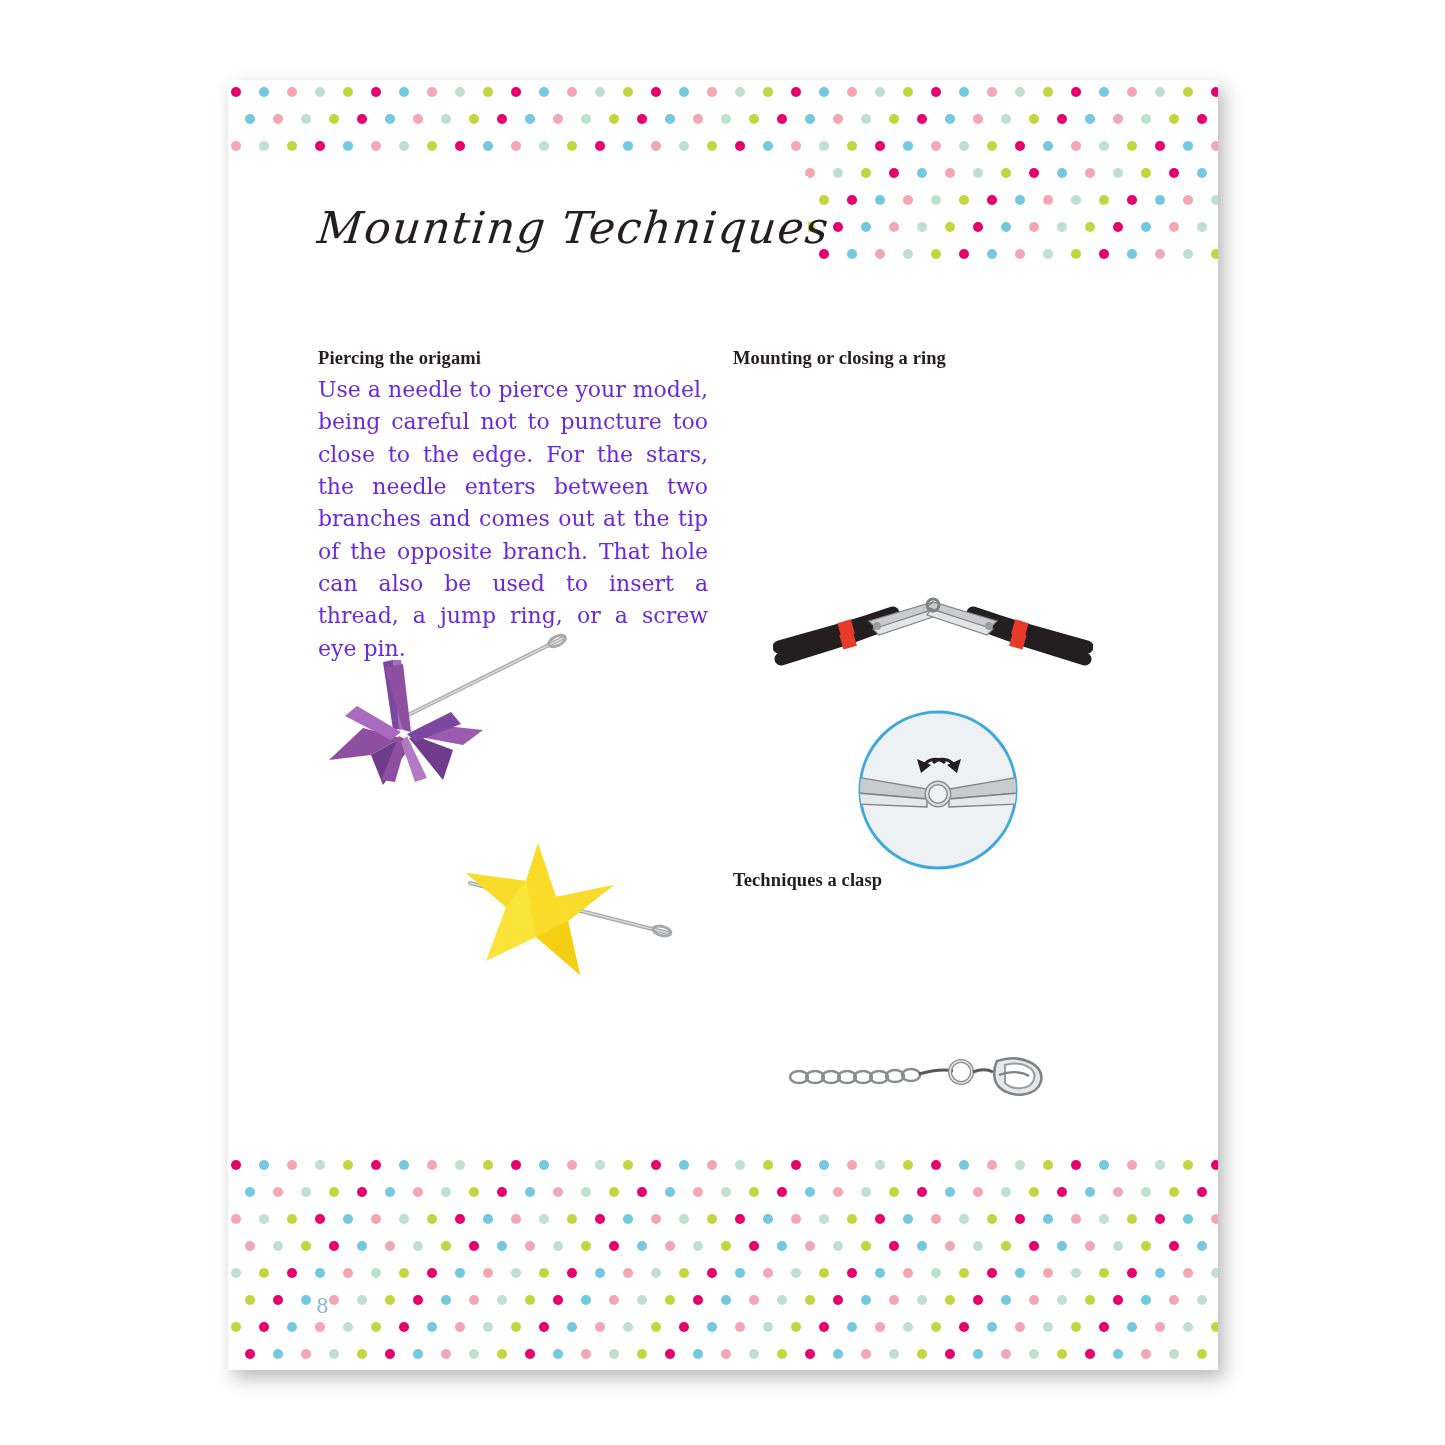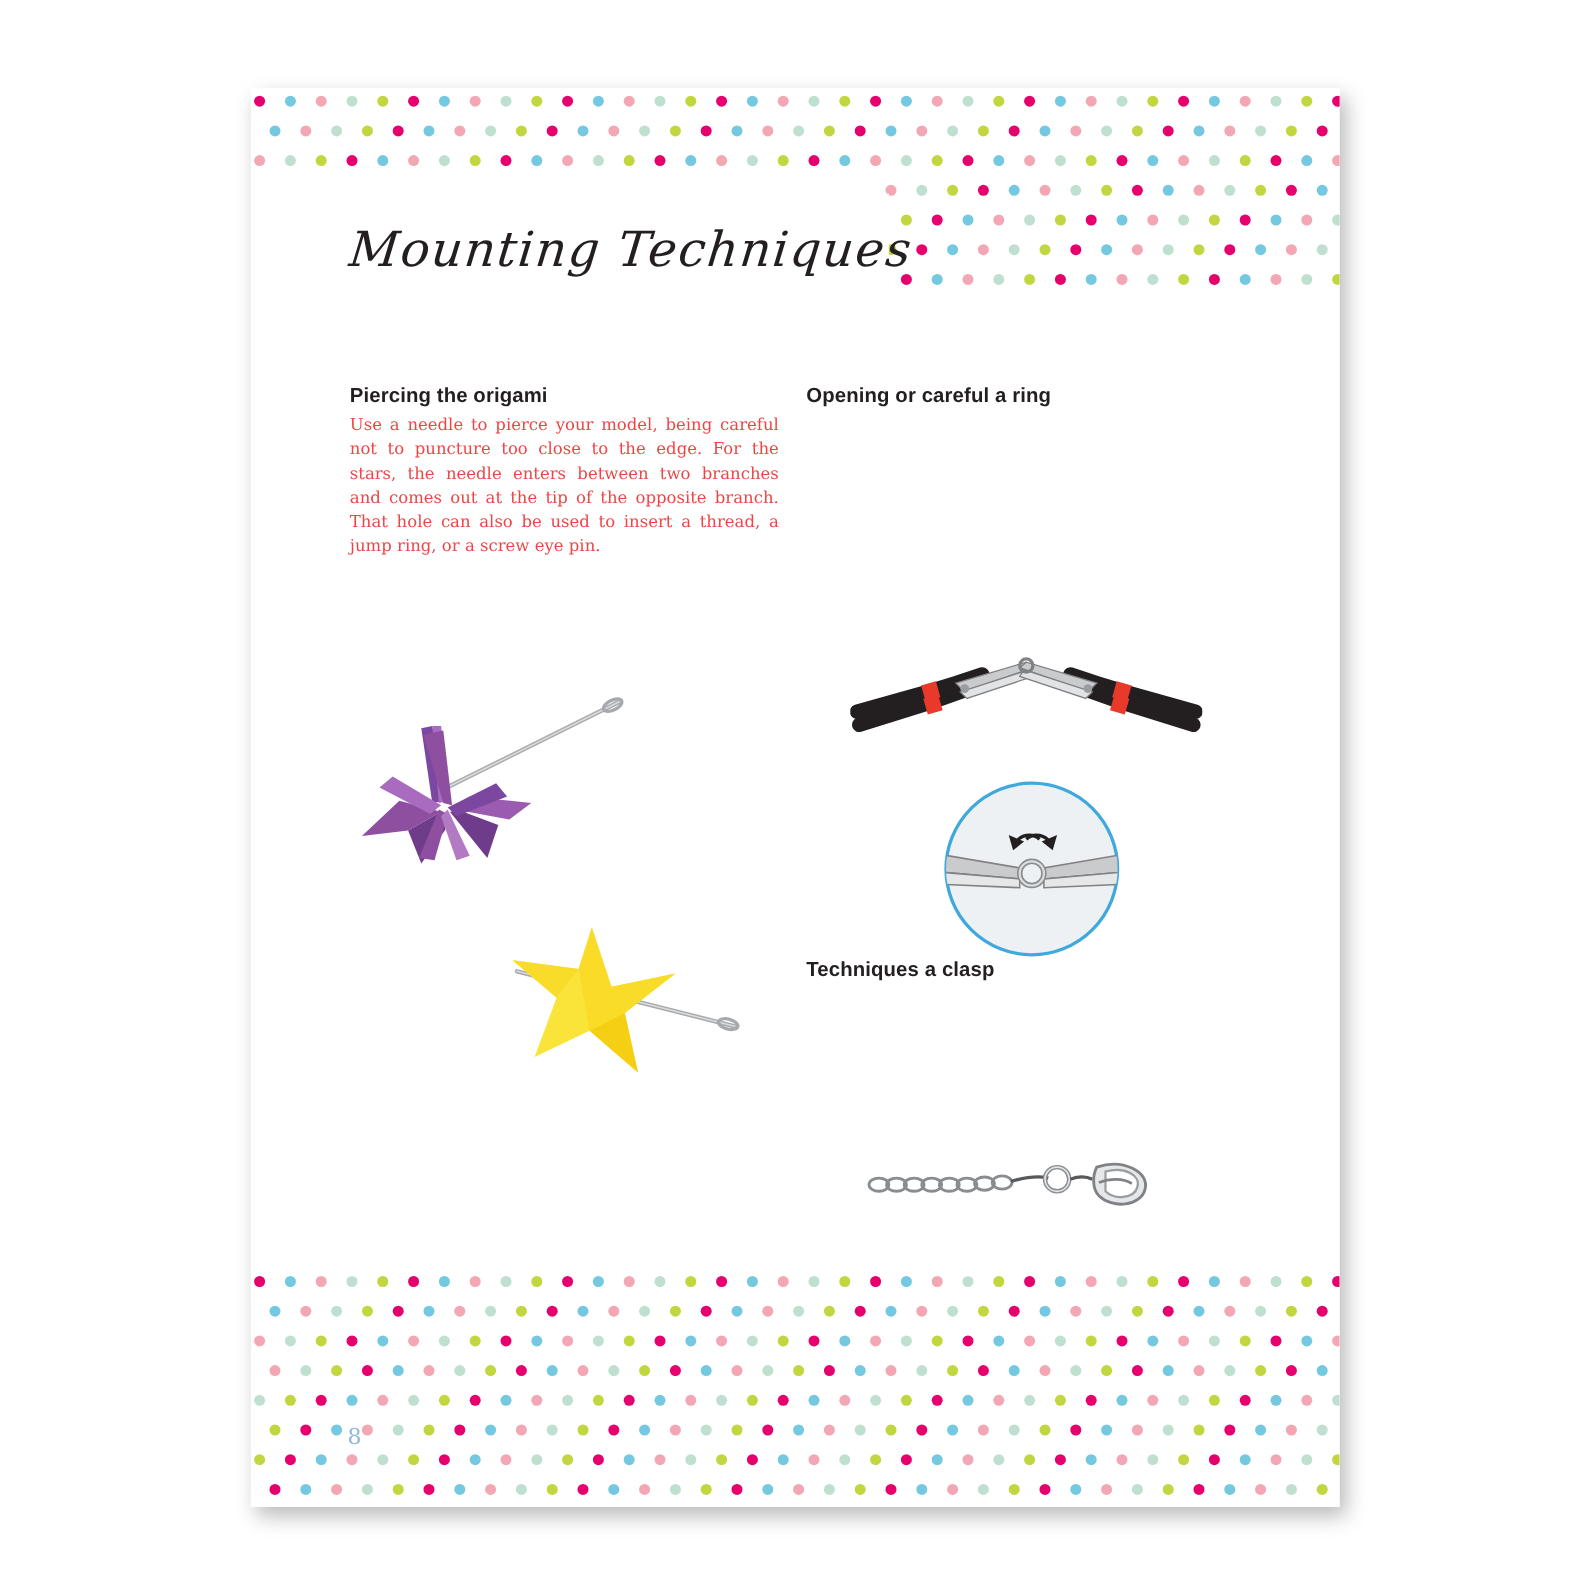--- a/index.html
+++ b/index.html
@@ -76,32 +76,32 @@
 
   
   .col {
     position: absolute;
     width: 390px;
   }
   .col-left  { left: 90px;  top: 268px; }
   .col-right { left: 505px; top: 268px; }
 
   .sec-head {
-    font-family: Liberation Sans, sans-serif;
+    font-family: Liberation Serif, serif;
     font-size: 18.5px;
     font-weight: 700;
     color: #231f20;
     margin: 0 0 5px 0;
     letter-spacing: 0.1px;
   }
   .sec-body {
     font-family: "DejaVu Serif", serif;
-    font-size: 15px;
+    font-size: 22px;
     line-height: 1.47;
-    color: #ef4444;
+    color: #6d28d9;
     margin: 0;
     text-align: justify;
   }
 
   .clasp-block {
     position: absolute;
     left: 505px;
     top: 790px;
     width: 390px;
   }
@@ -307,21 +307,21 @@
     </div>
 
     <div class="title">Mounting Techniques</div>
 
     <div class="col col-left">
       <h2 class="sec-head">Piercing the origami</h2>
       <p class="sec-body">Use a needle to pierce your model, being careful not to puncture too close to the edge. For the stars, the needle enters between two branches and comes out at the tip of the opposite branch. That hole can also be used to insert a thread, a jump ring, or a screw eye pin.</p>
     </div>
 
     <div class="col col-right">
-      <h2 class="sec-head">Opening or careful a ring</h2>
+      <h2 class="sec-head">Mounting or closing a ring</h2>
     </div>
 
     <div class="clasp-block">
       <h2 class="sec-head">Techniques a clasp</h2>
     </div>
 
     <div class="illus illus-needle-star">
       <svg width="300" height="200" viewBox="0 0 300 200">
 
         <line x1="75" y1="100" x2="240" y2="18" stroke="#a7a9ac" stroke-width="4" stroke-linecap="round"></line>

